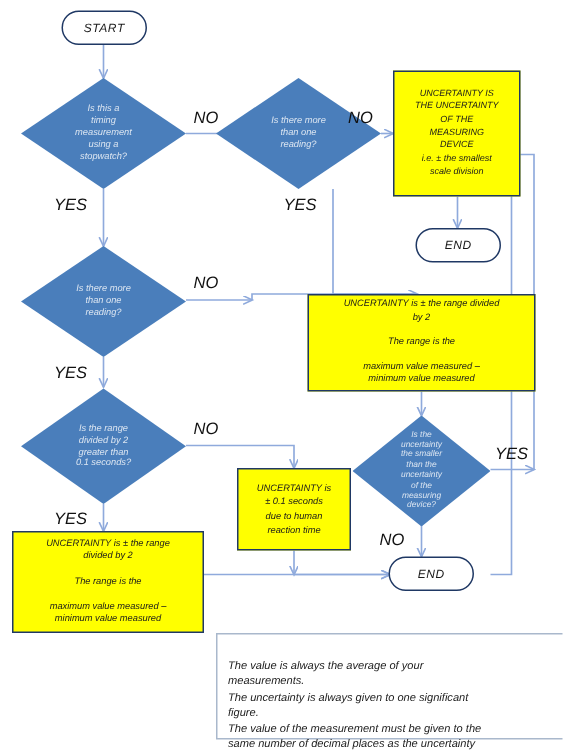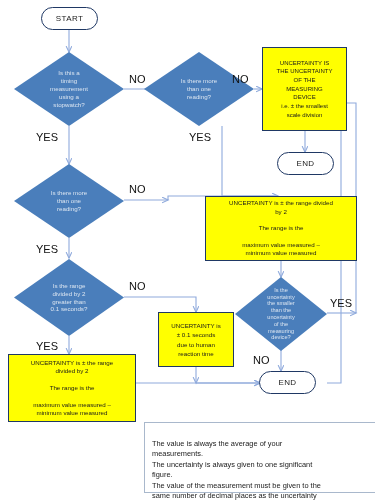--- a/index.html
+++ b/index.html
@@ -1,21 +1,21 @@
 <!DOCTYPE html>
 <html><head>
 <meta charset="utf-8">
 <style>
   html,body{margin:0;padding:0;}
   body{
     width:375px;height:500px;position:relative;overflow:hidden;
     background:#ffffff;
     font-family:"Liberation Sans", sans-serif;
   }
-  #stage{position:absolute;left:0;top:0;width:375px;height:452px;}
+  #stage{position:absolute;left:0;top:0;width:375px;height:452px;font-style:italic;}
   svg#wires{position:absolute;left:0;top:0;width:375px;height:500px;}
 
   
   .term{
     position:absolute;
     border:1.6px solid #1f3864;
     border-radius:999px;
     background:#ffffff;
     color:#1a1a1a;
     display:flex;align-items:center;justify-content:center;

